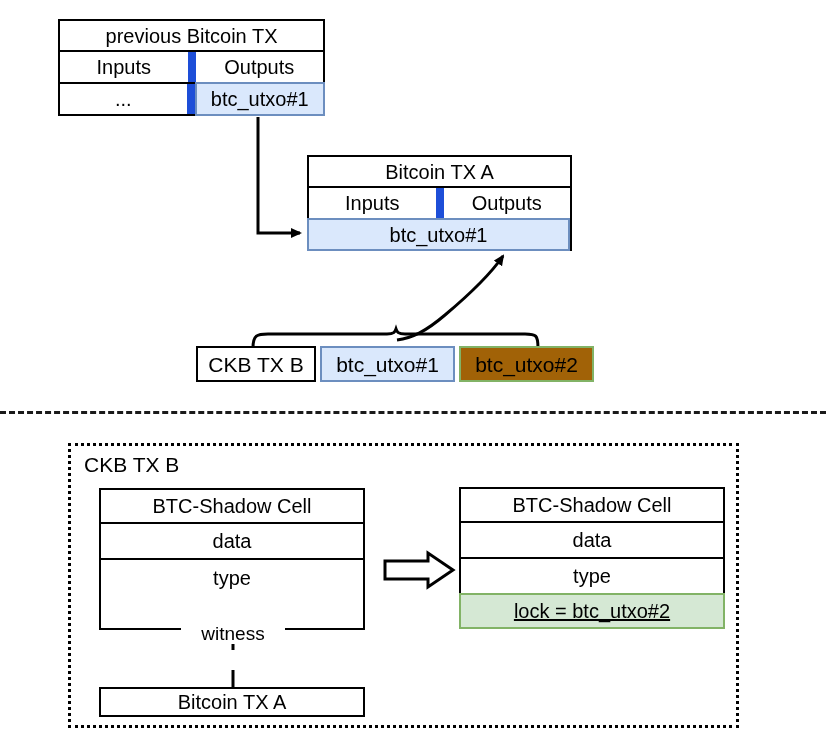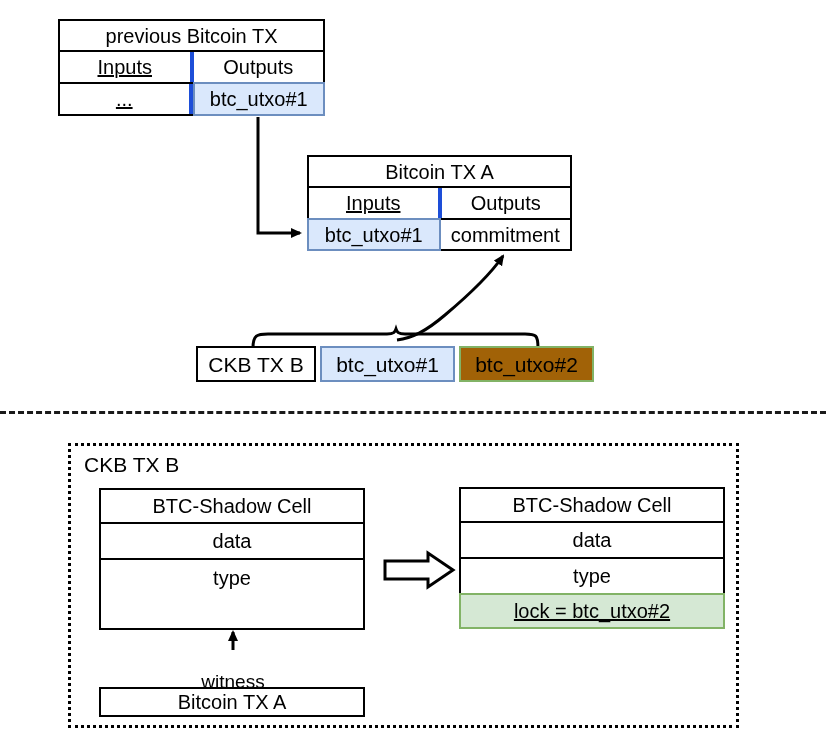--- a/index.html
+++ b/index.html
@@ -36,21 +36,21 @@
     flex: 1 1 0;
     display: flex;
     align-items: center;
     justify-content: center;
     font-size: 20px;
     line-height: 1;
     white-space: nowrap;
     box-sizing: border-box;
     background: #fff;
   }
-  .cell.split-left { border-right: 4px solid #1d4ed8; text-decoration: underline; }
+  .cell.split-left { border-right: 8px solid #1d4ed8; }
   .fill-blue  { background: #dae8fc; }
   .fill-green { background: #d5e8d4; text-decoration: underline; }
 
   
   .pill {
     display: flex;
     align-items: center;
     justify-content: center;
     font-size: 21px;
     line-height: 1;
@@ -116,21 +116,20 @@
   <div class="abs tbl" style="left:307px; top:155px; width:265px; height:96px;">
     <div class="row" style="height:31px;">
       <div class="cell">Bitcoin TX A</div>
     </div>
     <div class="row" style="height:32px;">
       <div class="cell split-left">Inputs</div>
       <div class="cell">Outputs</div>
     </div>
     <div class="row" style="height:29px;">
       <div class="cell fill-blue" style="border:2px solid #6c8ebf; margin:-2px 0 -2px -2px;">btc_utxo#1</div>
-      <div class="cell">commitment</div>
     </div>
   </div>
 
   <svg class="abs" style="left:0px; top:0px; width:826px; height:420px;">
     <path d="M397,340 C412,338 425,332 445,315 C470,294 492,272 503,256" stroke="#000" stroke-width="3" fill="none" marker-end="url(#arrowSolid)"></path>
   </svg>
 
   <svg class="abs" style="left:248px; top:328px; width:300px; height:22px;">
     <path d="M5,20 C5,7 9,6 20,6 L139,6 C146,6 147,4 148,1 C149,4 150,6 157,6 L277,6 C288,6 290,7 290,20" stroke="#000" stroke-width="3" fill="none"></path>
   </svg>
@@ -179,17 +178,17 @@
   <svg class="abs" style="left:210px; top:628px; width:46px; height:62px;">
     <defs>
       <marker id="arrowUp" markerWidth="11" markerHeight="11" refX="9" refY="5" orient="auto" markerUnits="userSpaceOnUse">
         <path d="M0,0 L11,5 L0,10 z" fill="#000"></path>
       </marker>
     </defs>
     <path d="M23,60 L23,42" stroke="#000" stroke-width="3" fill="none"></path>
     <path d="M23,22 L23,4" stroke="#000" stroke-width="3" fill="none" marker-end="url(#arrowUp)"></path>
   </svg>
 
-  <div class="abs label-small" style="left:181px; top:670px; width:104px; height:22px; display:flex; align-items:center; justify-content:center; background:#ffffff;">witness</div>
+  <div class="abs label-small" style="left:181px; top:622px; width:104px; height:22px; display:flex; align-items:center; justify-content:center; background:#ffffff;">witness</div>
 
   <div class="abs pill black" style="left:99px; top:687px; width:266px; height:30px; font-size:20px;">Bitcoin TX A</div>
 
 </div>
 
 </body></html>

